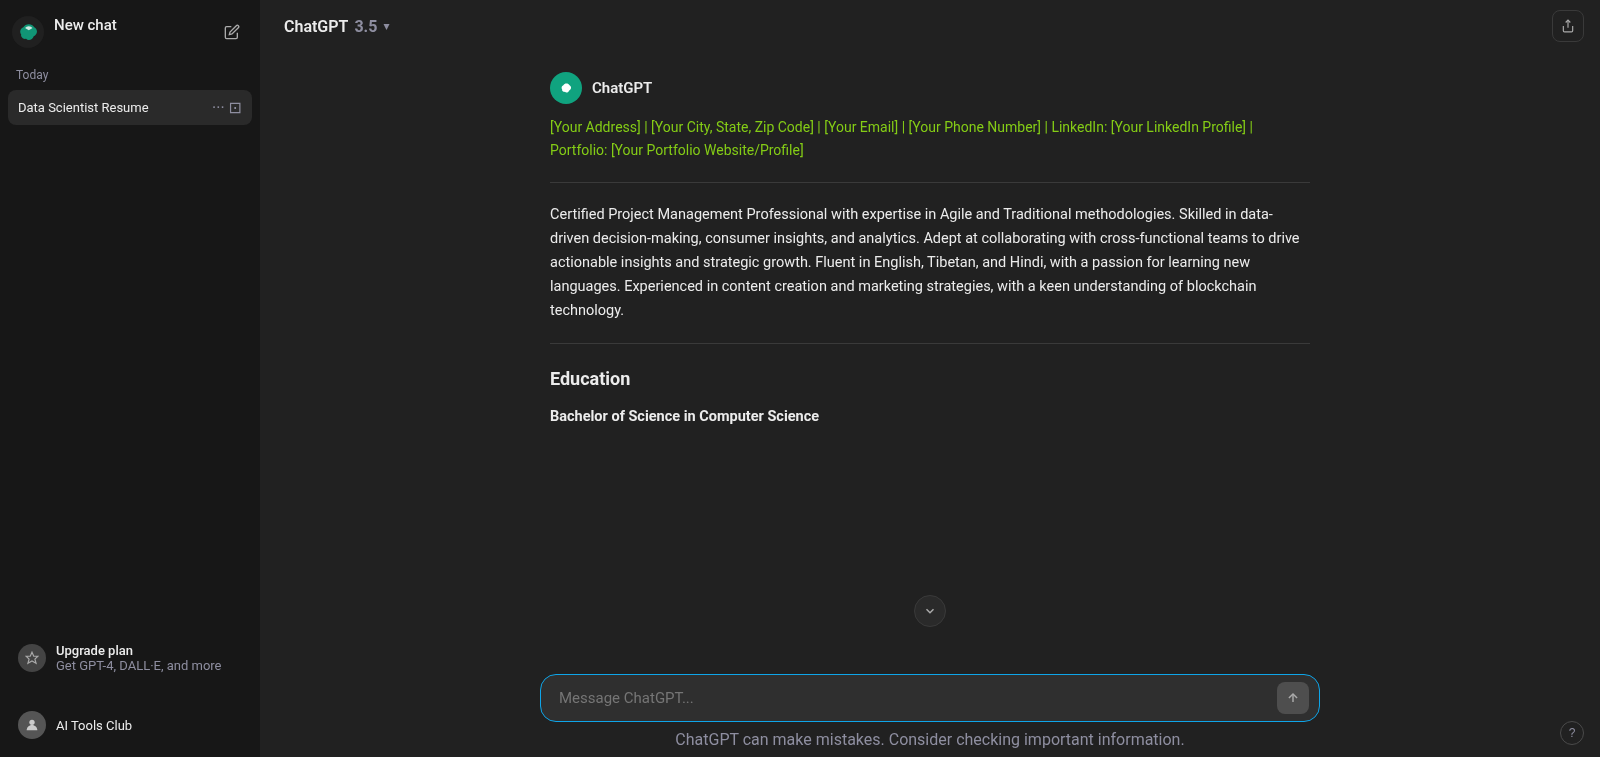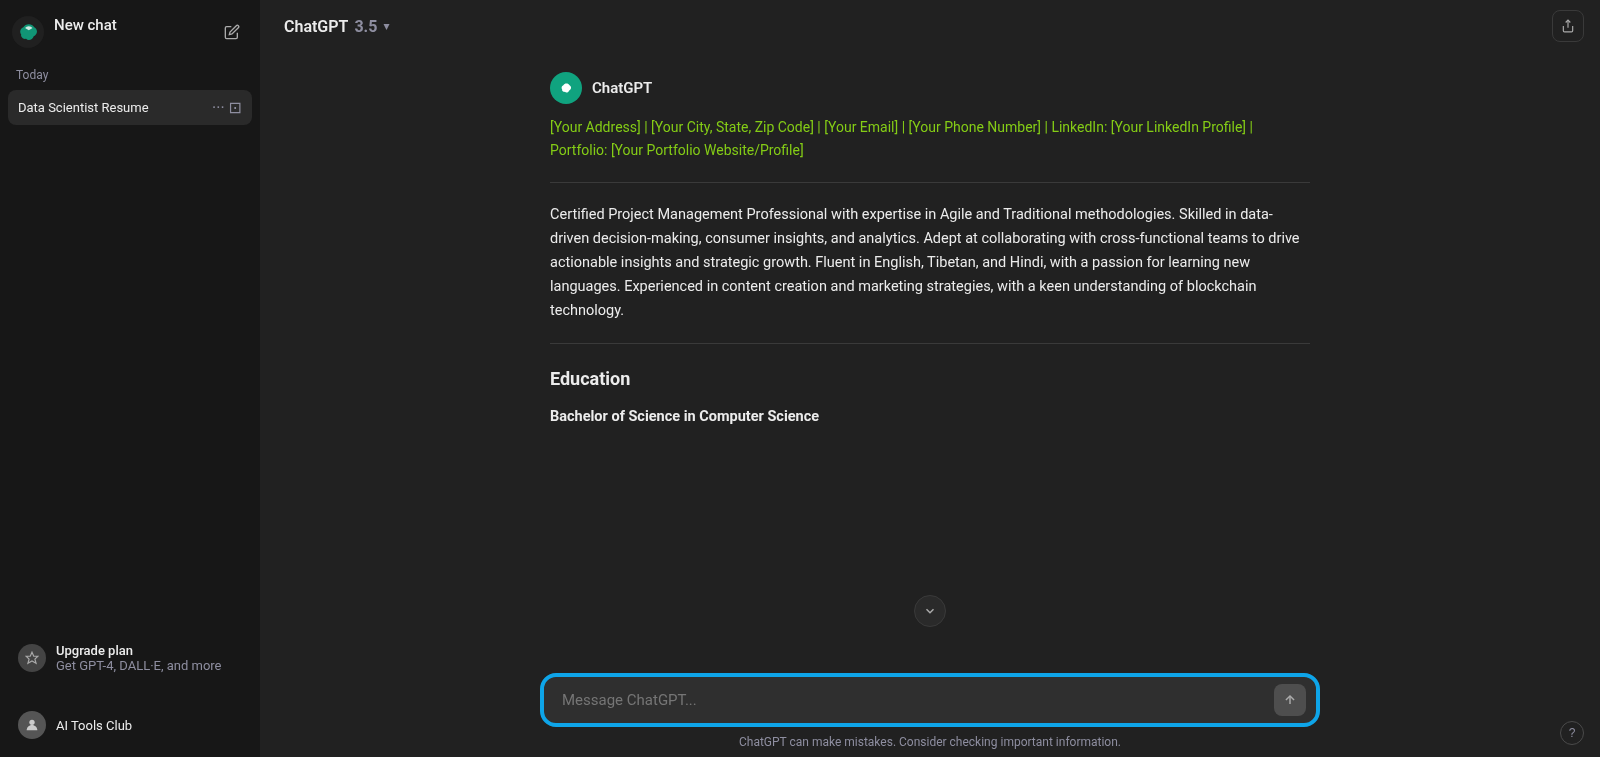--- a/index.html
+++ b/index.html
@@ -345,21 +345,21 @@
 
     .input-box {
       width: 100%;
       max-width: 780px;
       background: #2f2f2f;
       border-radius: 16px;
       padding: 14px 50px 14px 18px;
       display: flex;
       align-items: center;
       position: relative;
-      border: 4px solid #0ea5e9;
+      border: 1px solid #0ea5e9;
     }
 
     .input-field {
       flex: 1;
       background: transparent;
       border: none;
       outline: none;
       color: #8e8ea0;
       font-size: 15px;
       font-family: inherit;
@@ -374,21 +374,21 @@
       border-radius: 8px;
       display: flex;
       align-items: center;
       justify-content: center;
       cursor: pointer;
       color: #ababab;
       border: none;
     }
 
     .disclaimer {
-      font-size: 12px;
+      font-size: 16px;
       color: #8e8ea0;
       text-align: center;
       margin-top: 8px;
     }
 
     .help-btn {
       position: absolute;
       bottom: 12px;
       right: 16px;
       width: 24px;

